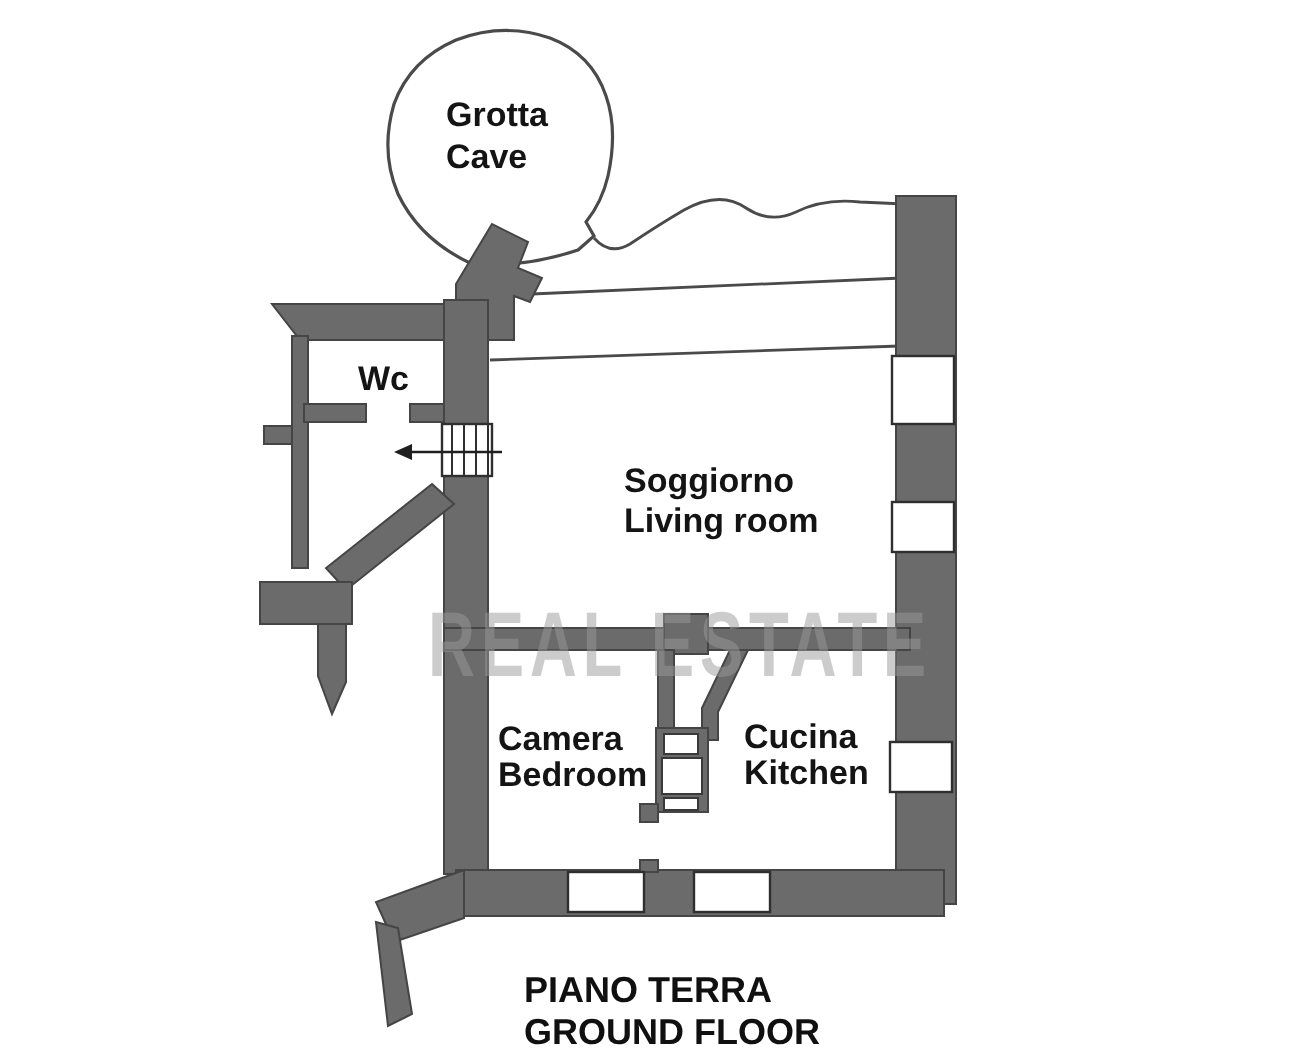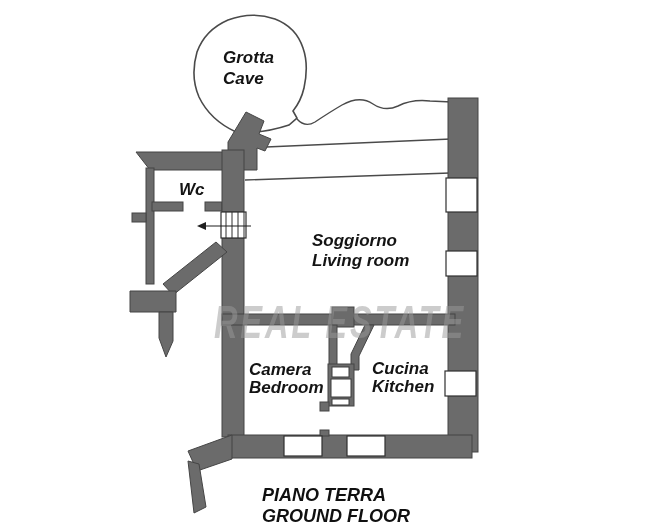--- a/index.html
+++ b/index.html
@@ -1,17 +1,17 @@
 <!DOCTYPE html>
 <html><head>
 <meta charset="utf-8">
 <style>
   html,body{margin:0;padding:0;background:#fff;}
   .plan{position:relative;width:656px;height:532px;background:#ffffff;overflow:hidden;
-        font-family:"Liberation Sans",sans-serif;font-style:italic;}
+        font-family:"Liberation Sans",sans-serif;}
   svg{display:block;}
   .wall{fill:#6b6b6b;stroke:#454545;stroke-width:1;}
   .window{fill:#ffffff;stroke:#2f2f2f;stroke-width:1.2;}
   .thin{fill:none;stroke:#4a4a4a;stroke-width:1.4;}
   .cave-shape{fill:#ffffff;stroke:#4a4a4a;stroke-width:1.6;}
   .hatch{stroke:#2f2f2f;stroke-width:1;}
   .arrow{stroke:#1f1f1f;stroke-width:1.2;}
   .flue-box{fill:#ffffff;stroke:#3a3a3a;stroke-width:1;}
   .label{font-weight:bold;font-size:17px;fill:#141414;}
   .floor-title{font-weight:bold;font-size:18px;fill:#101010;}

